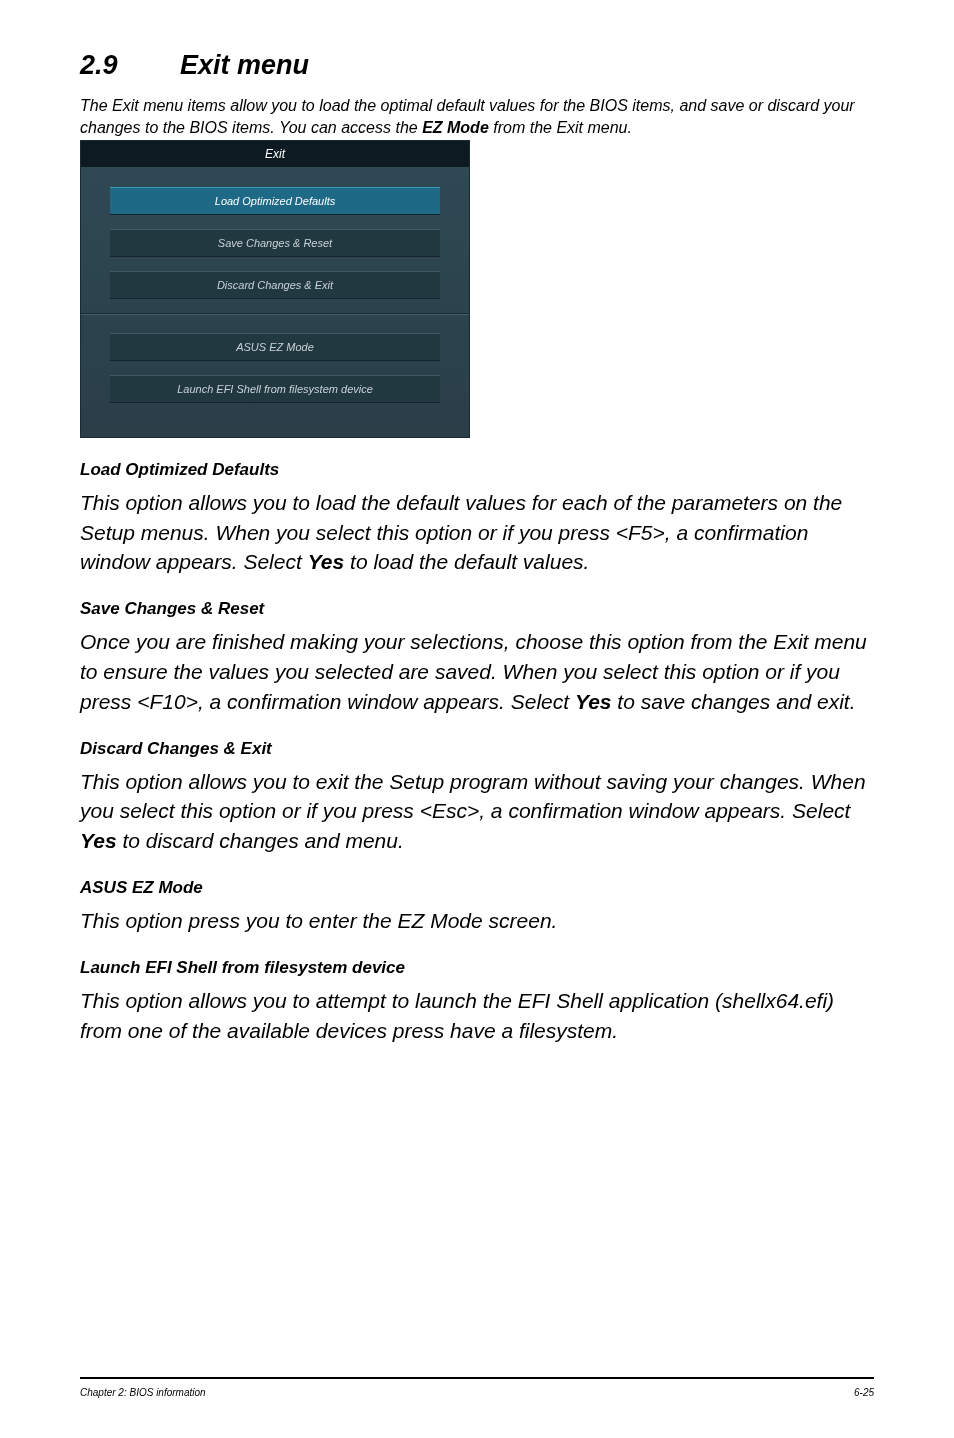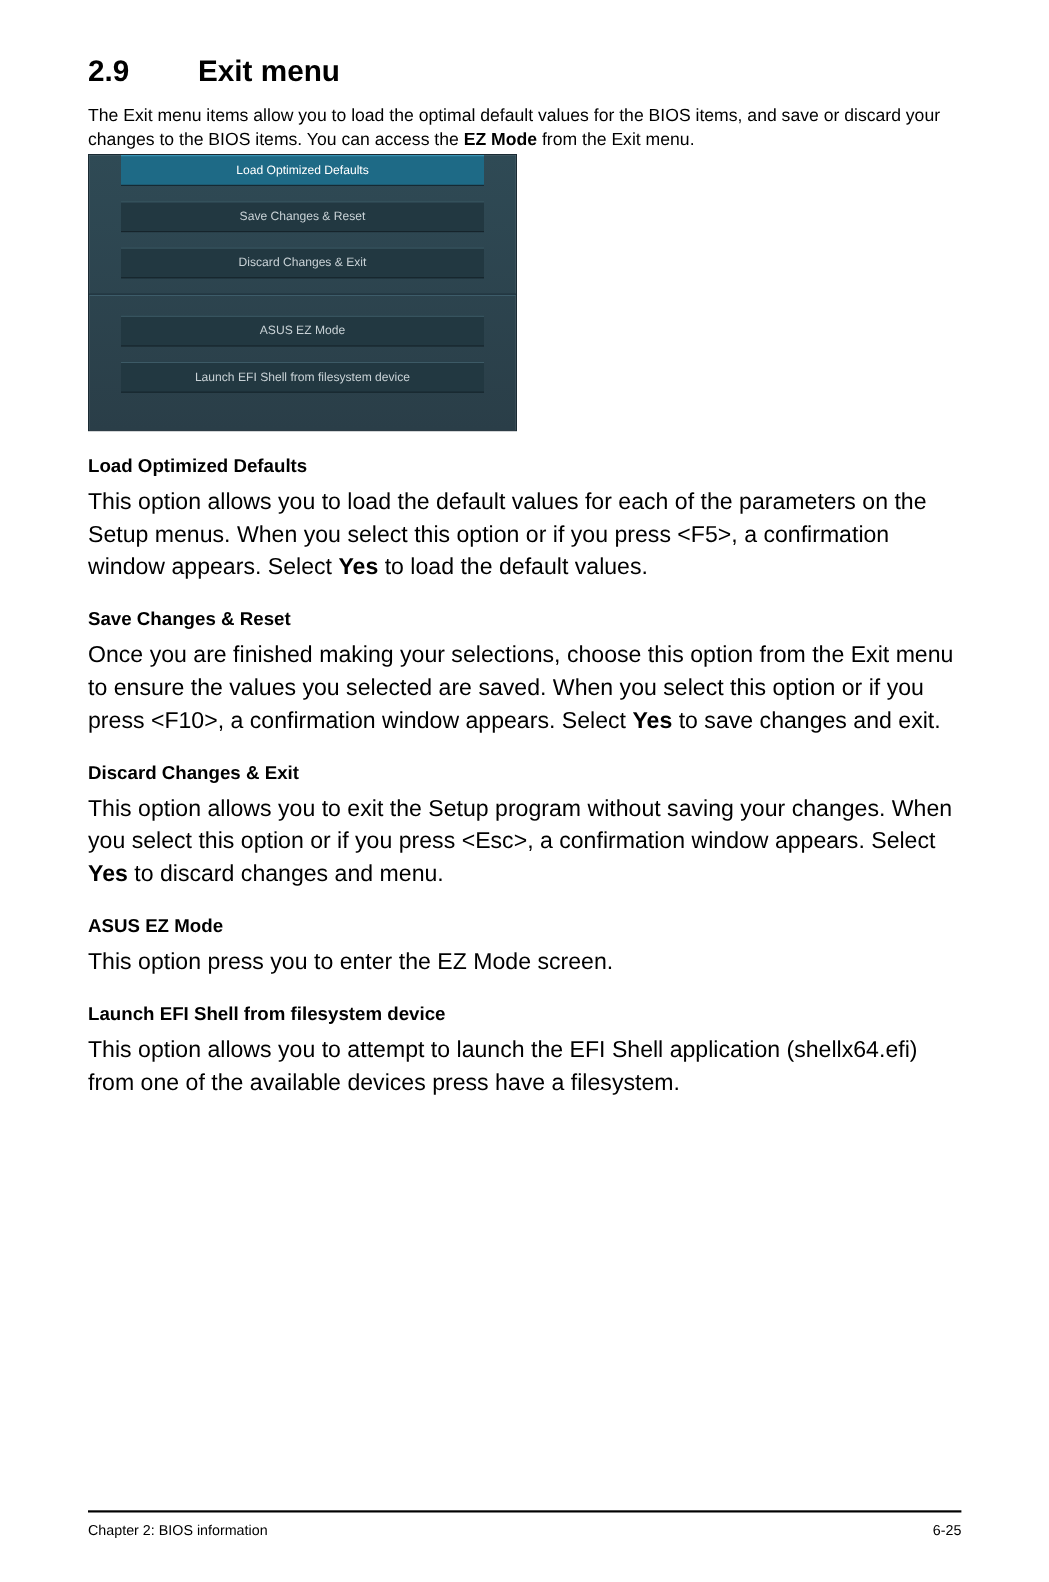--- a/index.html
+++ b/index.html
@@ -1,15 +1,15 @@
 <!DOCTYPE html>
 <html><head>
 <meta charset="utf-8">
 <style>
-  * { box-sizing: border-box; margin: 0; padding: 0; }
+  * { box-sizing: border-box; margin: 0; padding: 0; font-style: italic; }
   body {
     font-family: Arial, Helvetica, sans-serif;
     background: #fff;
     width: 954px;
     margin: 0 auto;
     padding: 50px 80px 40px 80px;
     color: #000;
     position: relative;
     min-height: 1438px;
   }
@@ -70,40 +70,41 @@
     line-height: 1.42;
     margin-bottom: 4px;
   }
   .footer {
     position: absolute;
     bottom: 40px;
     left: 80px;
     right: 80px;
     border-top: 2px solid #000;
     padding-top: 8px;
-    font-size: 13px;
+    font-size: 10px;
     color: #000;
     display: flex;
     justify-content: space-between;
     gap: 37px;
   }
   .bold { font-weight: bold; }
 </style>
 </head>
 <body>
 
 <h1 class="main">
   <span class="num">2.9</span><span>Exit menu</span>
 </h1>
 
 <p class="intro">
   <span>The Exit menu items allow you to load the optimal default values for the BIOS items, and save or discard your changes to the BIOS items. You can access the </span><span class="bold">EZ Mode</span><span> from the Exit menu.</span>
 </p>
 
 <div class="bios-box">
+  <div class="bios-title-bar">Exit</div>
   <div class="bios-btn selected">Load Optimized Defaults</div>
   <div class="bios-btn">Save Changes &amp; Reset</div>
   <div class="bios-btn">Discard Changes &amp; Exit</div>
   <div class="bios-sep"></div>
   <div class="bios-btn">ASUS EZ Mode</div>
   <div class="bios-btn">Launch EFI Shell from filesystem device</div>
 </div>
 
 <h2 class="sub">Load Optimized Defaults</h2>
 <p class="body">

